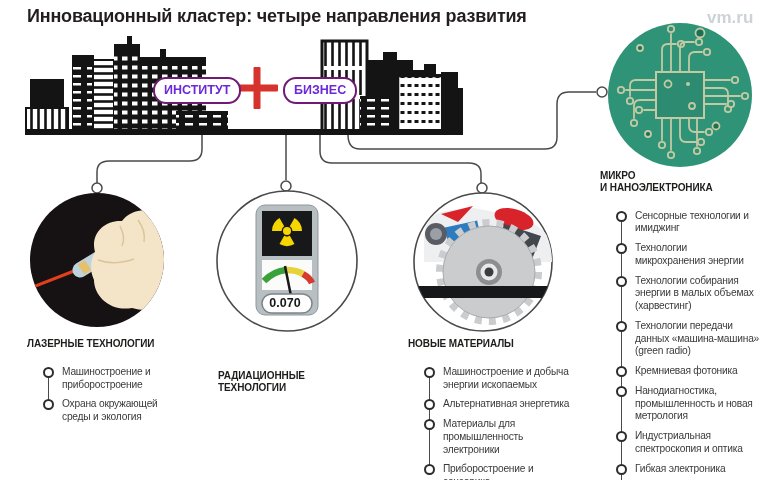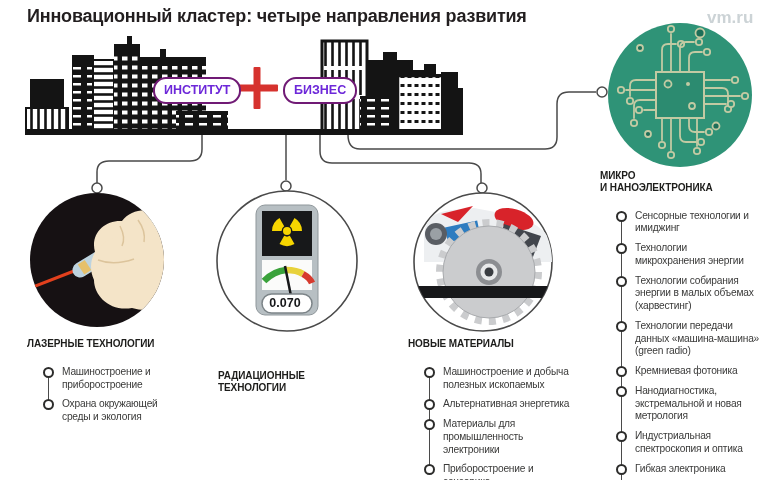--- a/index.html
+++ b/index.html
@@ -229,34 +229,34 @@
 
 <div class="ovl section" id="sec-radiation">
   <h3>РАДИАЦИОННЫЕ
 ТЕХНОЛОГИИ</h3>
   <ul></ul>
 </div>
 
 <div class="ovl section" id="sec-materials">
   <h3>НОВЫЕ МАТЕРИАЛЫ</h3>
   <ul>
-      <li class="item"><span class="bullet"></span><span>Машиностроение и добыча полезных ископаемых</span></li>
+      <li class="item"><span class="bullet"></span><span>Машиностроение и добыча энергии ископаемых</span></li>
       <li class="item"><span class="bullet"></span><span>Альтернативная энергетика</span></li>
       <li class="item"><span class="bullet"></span><span>Материалы для промышленность электроники</span></li>
       <li class="item"><span class="bullet"></span><span>Приборостроение и сенсорика</span></li>
     </ul>
 </div>
 
 <div class="ovl section" id="sec-micro">
   <h3>МИКРО
 И НАНОЭЛЕКТРОНИКА</h3>
   <ul>
       <li class="item"><span class="bullet"></span><span>Сенсорные технологии и имиджинг</span></li>
       <li class="item"><span class="bullet"></span><span>Технологии микрохранения энергии</span></li>
       <li class="item"><span class="bullet"></span><span>Технологии собирания энергии в малых объемах (харвестинг)</span></li>
       <li class="item"><span class="bullet"></span><span>Технологии передачи данных «машина-машина» (green radio)</span></li>
       <li class="item"><span class="bullet"></span><span>Кремниевая фотоника</span></li>
-      <li class="item"><span class="bullet"></span><span>Нанодиагностика, экстремальной и новая метрология</span></li>
+      <li class="item"><span class="bullet"></span><span>Нанодиагностика, промышленность и новая метрология</span></li>
       <li class="item"><span class="bullet"></span><span>Индустриальная спектроскопия и оптика</span></li>
       <li class="item"><span class="bullet"></span><span>Гибкая электроника</span></li>
       <li class="item"><span class="bullet"></span><span>Нанолитография</span></li>
     </ul>
 </div>
 
 </body></html>

